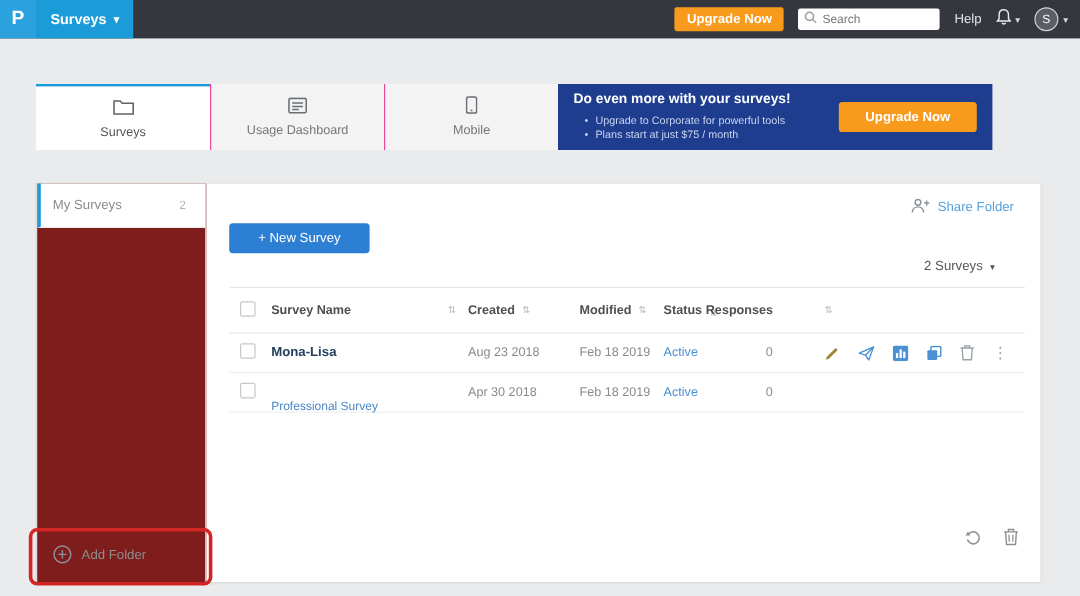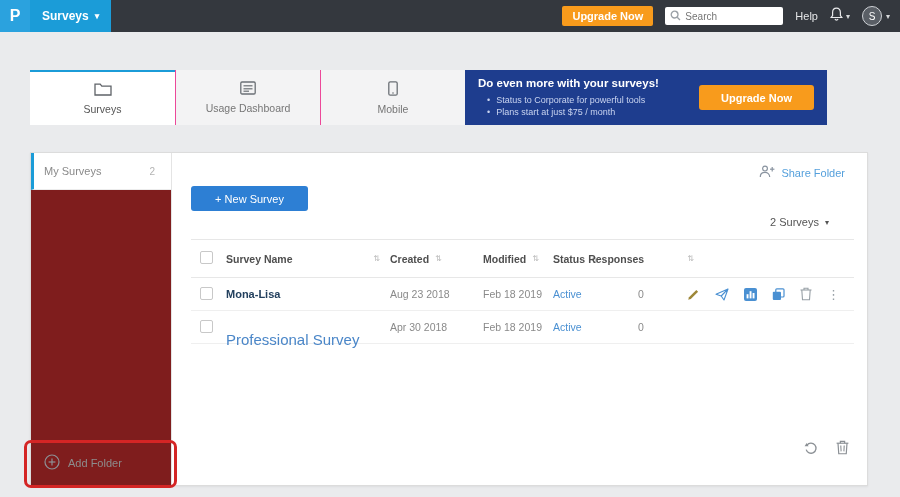--- a/index.html
+++ b/index.html
@@ -142,21 +142,21 @@
   .col-status { width: 48px; display: flex; align-items: flex-end; }
   .col-resp { width: 80px; display: flex; align-items: center; justify-content: center; gap: 38px; }
   .col-actions { flex: 1; display: flex; align-items: center; justify-content: flex-end; gap: 15px; padding-right: 14px; }
   .sort { font-family: "DejaVu Sans", sans-serif; font-size: 8px; color: #b9b9b9; margin-left: 6px; font-weight: normal; cursor: pointer; }
   .thead .col-resp .sort { margin-left: 5px; }
   .checkbox {
     width: 13px; height: 13px; border: 1px solid #c8c8c8; border-radius: 2px;
     background: #fff; display: inline-block; cursor: pointer;
   }
   .name-strong { color: #23405e; font-weight: bold; font-size: 11px; cursor: pointer; }
-  .name-link { color: #4a86c8; font-size: 15px; cursor: pointer; margin-top: 24px; }
+  .name-link { color: #4a86c8; font-size: 10px; cursor: pointer; margin-top: 24px; }
   .status-active { color: #4a90d2; }
   .action { cursor: pointer; display: flex; align-items: center; }
   .kebab { font-family: "DejaVu Sans", sans-serif; color: #98a0a6; font-size: 13px; cursor: pointer; line-height: 13px; }
 
   .bottom-icons {
     position: absolute; right: 18px; bottom: 30px; display: flex; gap: 18px;
   }
 
   
   .annotation {
@@ -233,21 +233,21 @@
     </span>
     <span>Mobile</span>
   </div>
 </div>
 
 <div class="banner">
   <div class="banner-title">Do even more with your surveys!</div>
   <div class="banner-bullets">
     <div class="banner-bullet">
       <span>•</span>
-      <span>Status to Corporate for powerful tools</span>
+      <span>Upgrade to Corporate for powerful tools</span>
     </div>
     <div class="banner-bullet">
       <span>•</span>
       <span>Plans start at just $75 / month</span>
     </div>
   </div>
   <button class="upgrade-banner">Upgrade Now</button>
 </div>
 
 <div class="card">

